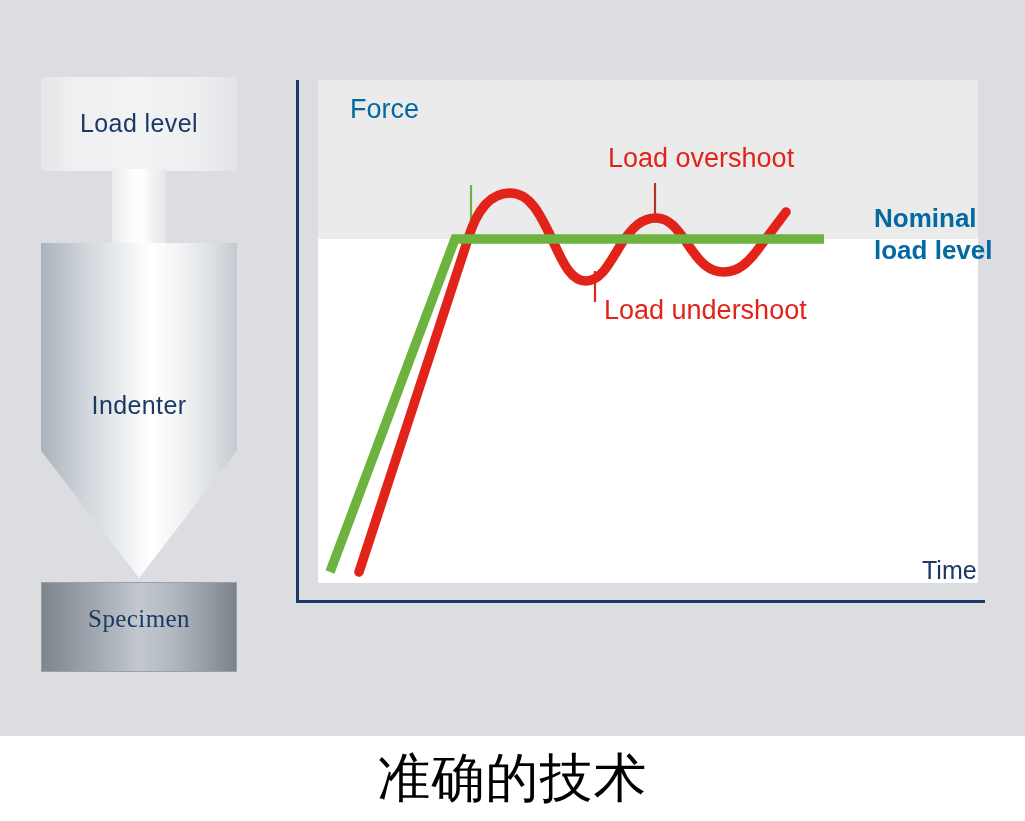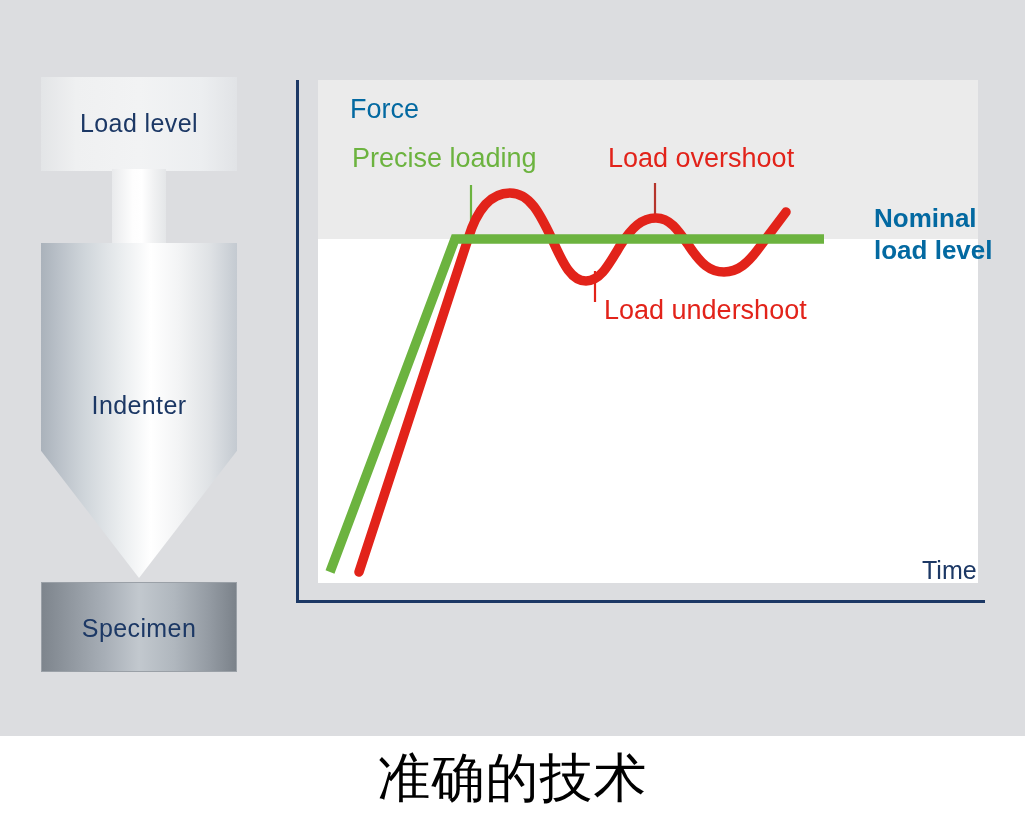--- a/index.html
+++ b/index.html
@@ -47,21 +47,21 @@
   .indenter-label{top:148px;}
 
   .specimen{
     position:absolute;left:0;top:505px;width:196px;height:90px;
     background:linear-gradient(to right,
       #7e858d 0%, #8d949c 12%, #a7aeb6 32%, #c2c8ce 50%,
       #b0b7be 68%, #949ba3 86%, #7b828a 100%);
     border:1px solid #9aa0a7;
     box-sizing:border-box;
   }
-  .specimen-label{top:31px;}
+  .specimen-label{top:22px;font-family:Liberation Serif, serif;}
 
   
   .chart{position:absolute;left:296px;top:76px;width:692px;height:527px;}
 
   .axis-v{position:absolute;left:0px;top:4px;width:3px;height:523px;background:#1c3865;}
   .axis-h{position:absolute;left:0px;top:524px;width:689px;height:3px;background:#1c3865;}
 
   .plot{
     position:absolute;left:22px;top:4px;width:660px;height:503px;
     background:#ffffff;
@@ -143,21 +143,20 @@
                  C 352 138, 360 150, 371 166
                  C 383 184, 392 192, 406 192
                  C 420 192, 430 183, 441 168
                  L 468 132" fill="none" stroke="#e2231a" stroke-width="9.5" stroke-linecap="round" stroke-linejoin="round"></path>
 
         <path d="M 12 492 L 137 159 L 506 159" fill="none" stroke="#6cb33f" stroke-width="9.5" stroke-linecap="butt" stroke-linejoin="miter"></path>
       </svg>
 
       <div class="lbl lbl-force">Force</div>
 
-      <div class="lbl lbl-precise">Precise loading</div>
 
       <div class="lbl lbl-under">Load undershoot</div>
 
       <div class="lbl lbl-over">Load overshoot</div>
 
       <div class="lbl lbl-nominal">
         <div>Nominal</div>
         <div>load level</div>
       </div>
 

